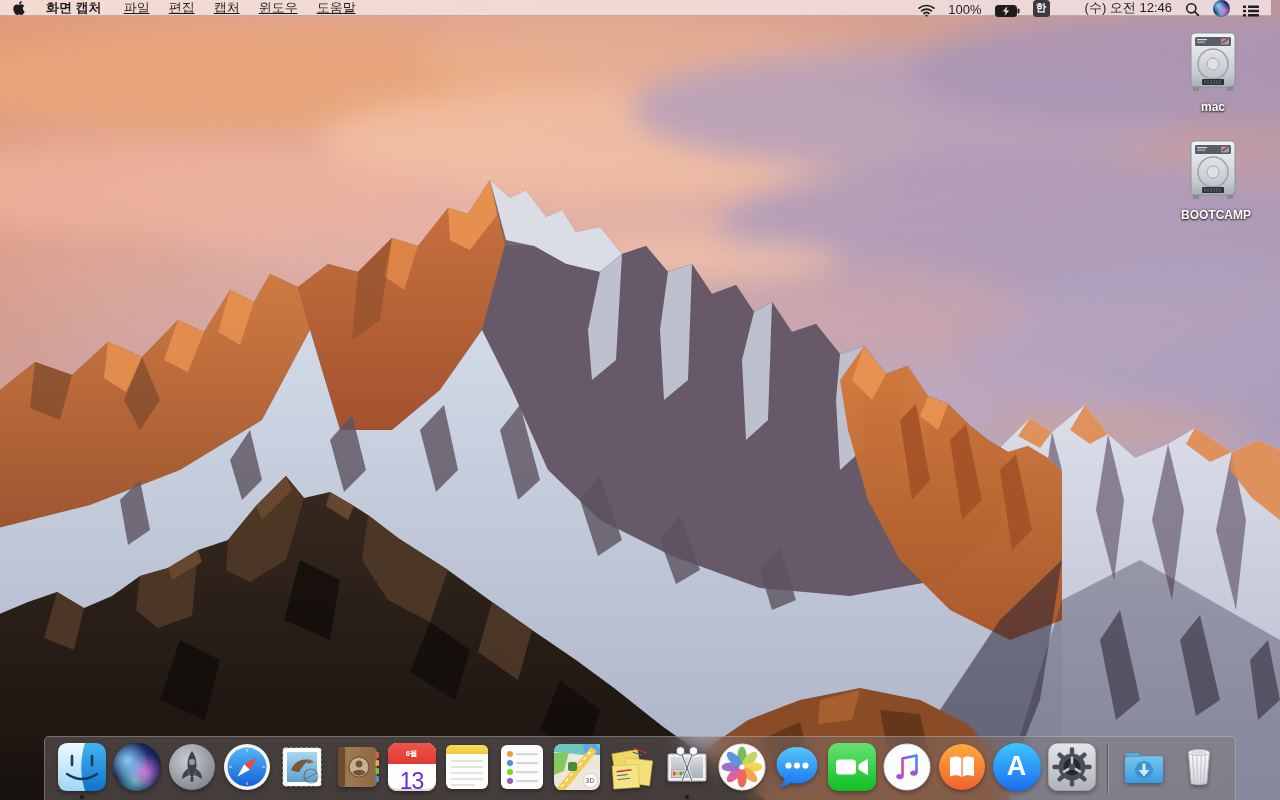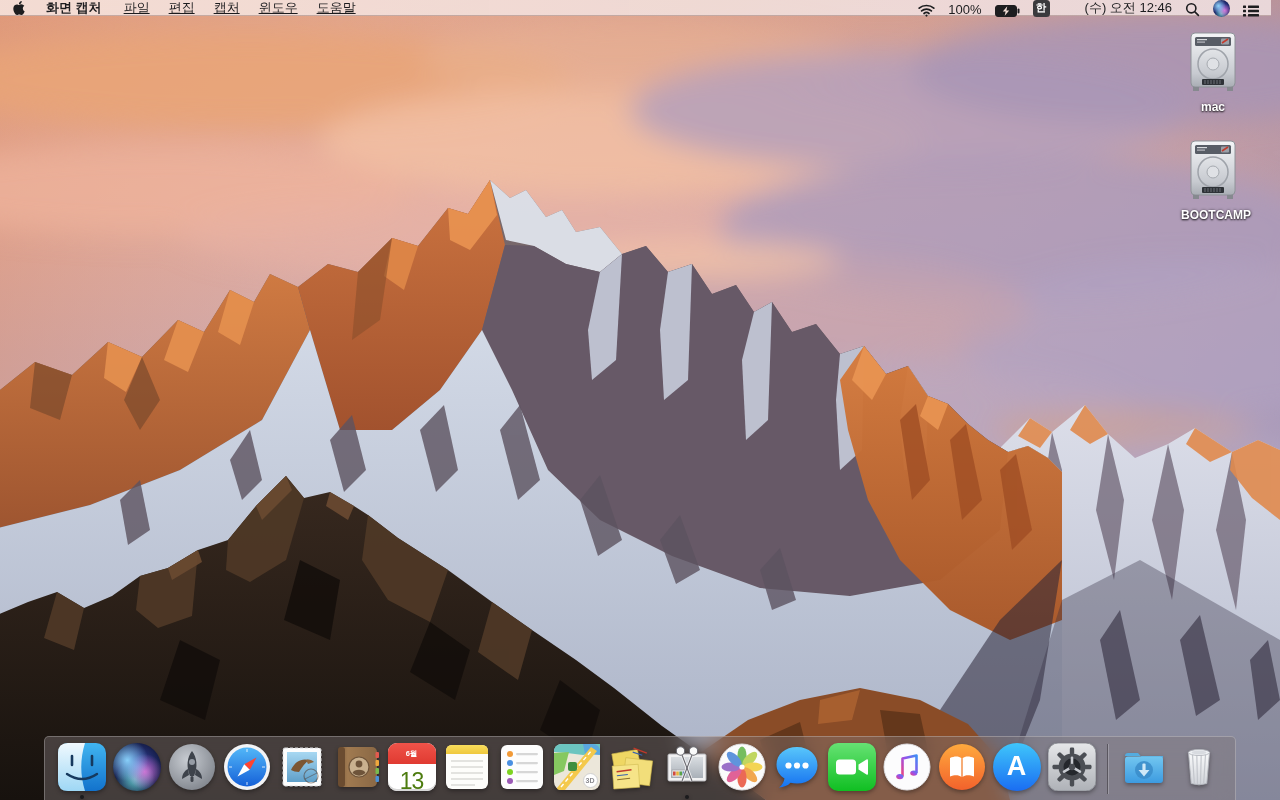--- a/index.html
+++ b/index.html
@@ -65,21 +65,21 @@
     background:
       radial-gradient(circle at 30% 36%, rgba(140,215,255,.95), rgba(140,215,255,0) 46%),
       radial-gradient(circle at 66% 60%, rgba(238,120,225,.8), rgba(238,120,225,0) 42%),
       radial-gradient(circle at 46% 76%, rgba(110,240,215,.75), rgba(110,240,215,0) 44%),
       radial-gradient(circle at 50% 50%, #3c49b4 0%, #17204f 68%, #0b102e 100%);
   }
   .icon-cal { border-radius:9px; background:#fff; overflow:hidden; box-shadow:inset 0 -2px 0 #d8d8d8; }
   .cal-head { height:21px; background:linear-gradient(#ef5349,#e03a31); color:#fff;
     font-size:7.5px; font-weight:bold; display:flex; align-items:center; justify-content:center; }
   .cal-day { height:35px; display:flex; align-items:center; justify-content:center;
-    font-size:23px; color:#4d7c0f; letter-spacing:-1px; }
+    font-size:23px; color:#6d28d9; letter-spacing:-1px; }
   .icon-appstore { border-radius:50%; background:linear-gradient(#3fc6fb,#1a6df2);
     display:flex; align-items:center; justify-content:center; }
   .appstore-a { color:#fff; font-size:27px; font-weight:bold; margin-top:-2px; }
   .maps-3d { position:absolute; right:3px; bottom:3px; width:15px; height:15px; border-radius:50%;
     background:#fff; border:1px solid #d0d0d0; display:flex; align-items:center; justify-content:center;
     font-size:7px; font-weight:bold; color:#8b8b90; }
 </style>
 </head>
 <body>
 

